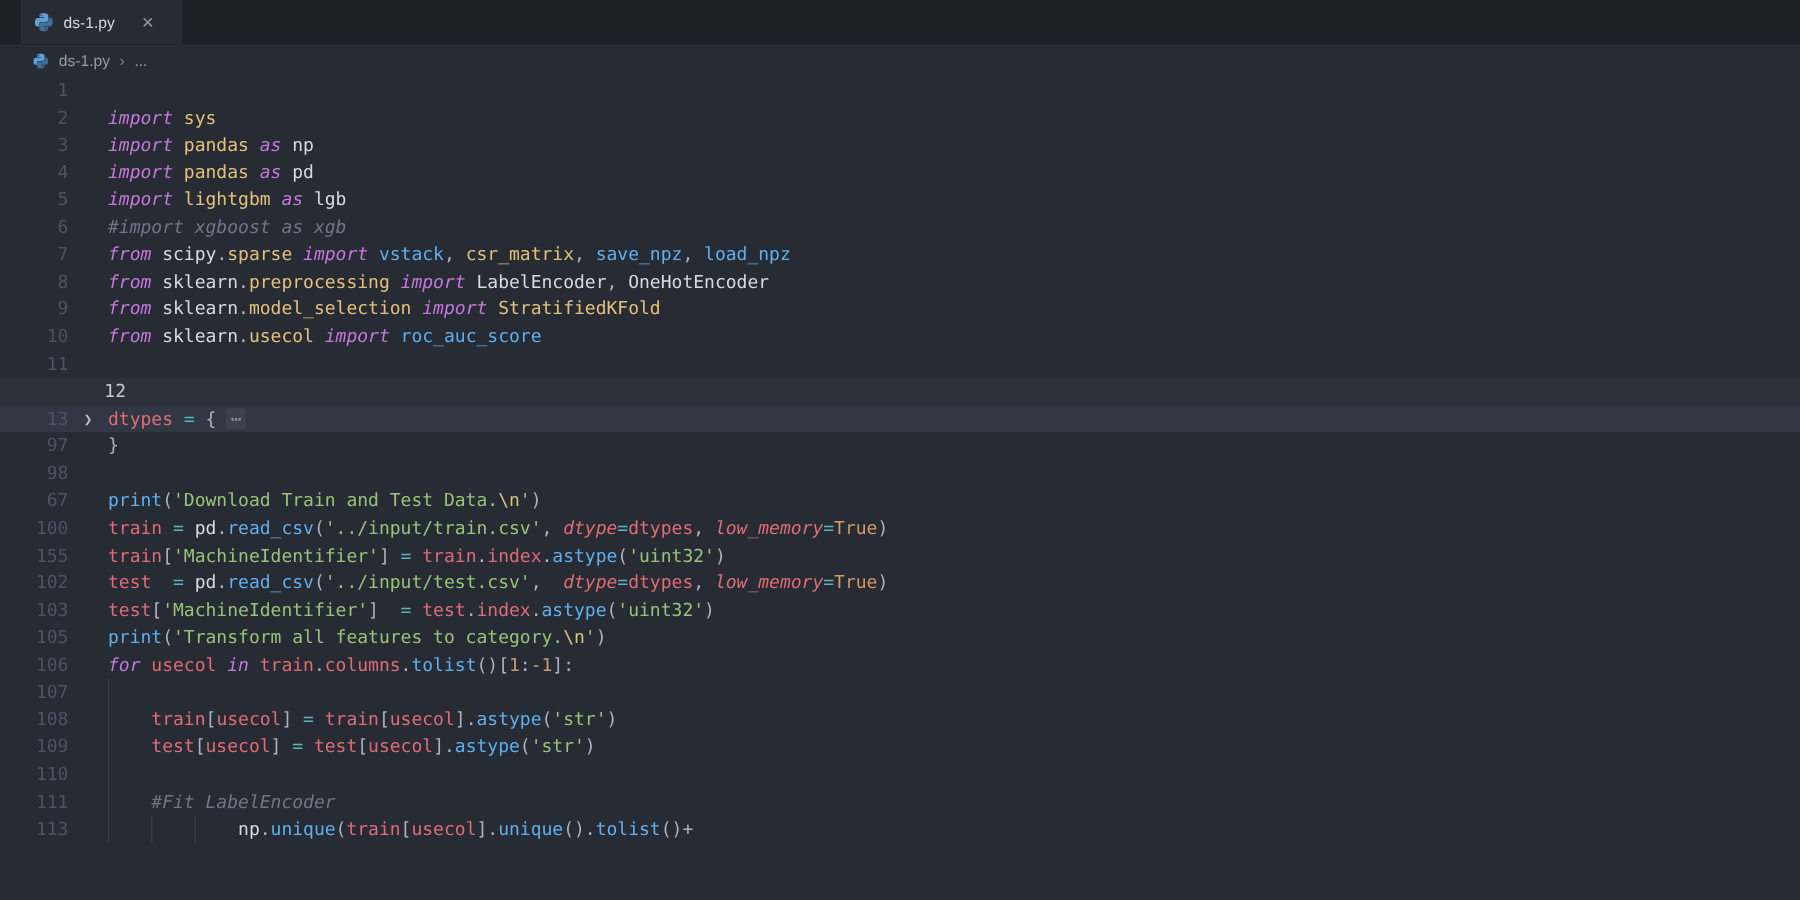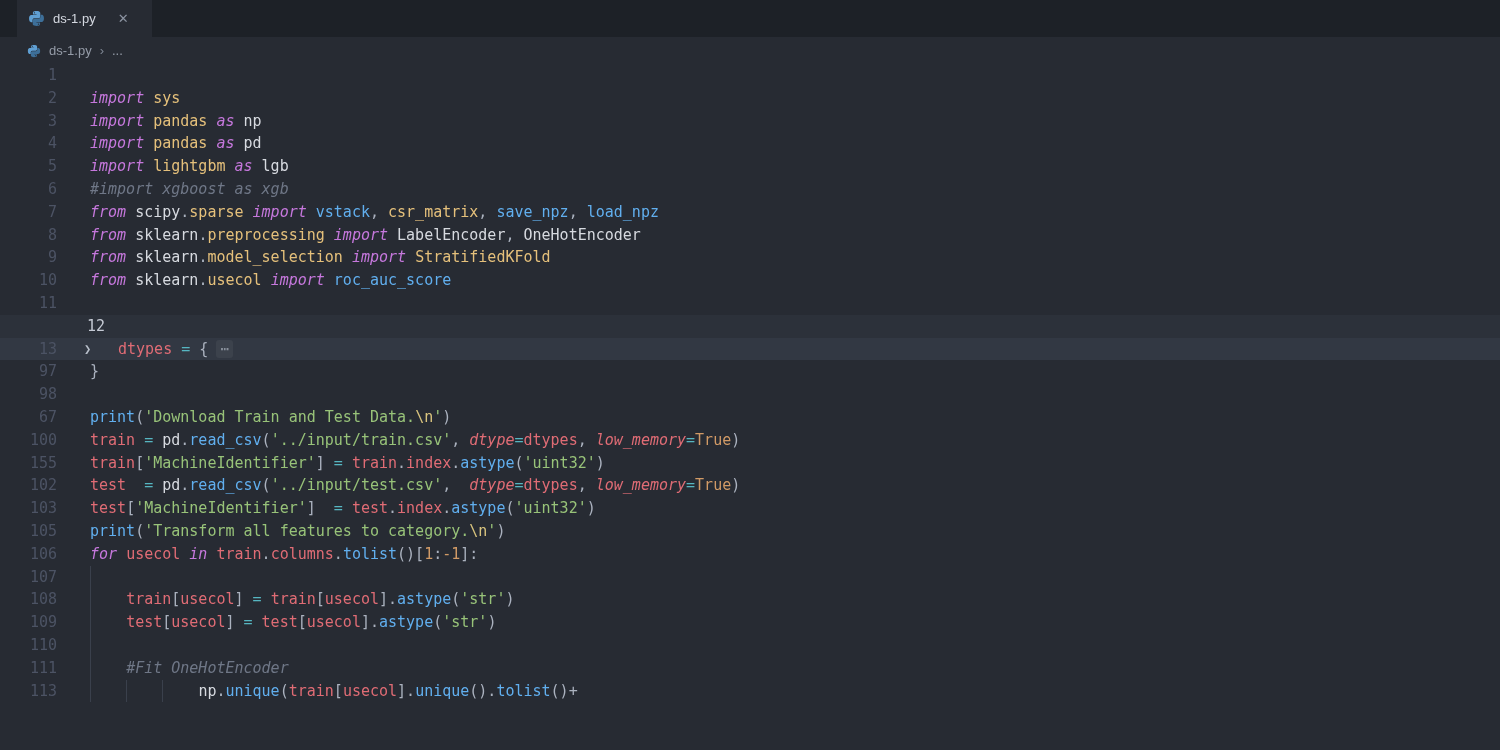--- a/index.html
+++ b/index.html
@@ -23,21 +23,21 @@
   .pyicon{display:inline-block;flex:0 0 auto;}
 
   .breadcrumbs{height:27px;display:flex;align-items:center;padding-left:27px;gap:8px;
                color:var(--c-crumb);font-size:13px;}
   .crumb-sep{color:var(--c-crumbSep);font-size:13px;}
 
   .editor{position:relative;}
   .row{display:flex;height:22.8px;line-height:22.8px;
        font-family:"DejaVu Sans Mono",monospace;font-size:15px;}
   .row.cur{background:var(--c-curLine);}
-  .row.foldhl{background:var(--c-foldLine);gap:14px;}
+  .row.foldhl{background:var(--c-foldLine);}
   .num{width:57px;flex:0 0 57px;text-align:right;color:var(--c-gutter);user-select:none;}
   .row.cur .num{color:var(--c-gutterActive);margin-left:48px;}
   .foldcol{width:33px;flex:0 0 33px;text-align:center;color:var(--c-chev);font-size:12px;user-select:none;}
   .code{flex:1;white-space:pre;position:relative;color:var(--c-x);}
   .guide{position:absolute;top:0;bottom:0;width:1px;background:var(--c-guide);}
   .tk-x{color:var(--c-x);} .tk-k{color:var(--c-k);font-style:italic;}
   .tk-m{color:var(--c-m);} .tk-w{color:var(--c-w);margin-top:41px;} .tk-f{color:var(--c-f);}
   .tk-v{color:var(--c-v);} .tk-pi{color:var(--c-v);font-style:italic;}
   .tk-s{color:var(--c-s);} .tk-e{color:var(--c-e);} .tk-c{color:var(--c-c);font-style:italic;}
   .tk-o{color:var(--c-o);} .tk-n{color:var(--c-n);}
@@ -196,21 +196,21 @@
         <div class="code"><div class="guide" style="left: 0px;"></div><span class="tk-x">    </span><span class="tk-v">test</span><span class="tk-x">[</span><span class="tk-v">usecol</span><span class="tk-x">] </span><span class="tk-o">=</span><span class="tk-x"> </span><span class="tk-v">test</span><span class="tk-x">[</span><span class="tk-v">usecol</span><span class="tk-x">].</span><span class="tk-f">astype</span><span class="tk-x">(</span><span class="tk-s">'str'</span><span class="tk-x">)</span></div>
       </div>
       <div class="row">
         <div class="num">110</div>
         <div class="foldcol"></div>
         <div class="code"><div class="guide" style="left: 0px;"></div></div>
       </div>
       <div class="row">
         <div class="num">111</div>
         <div class="foldcol"></div>
-        <div class="code"><div class="guide" style="left: 0px;"></div><span class="tk-x">    </span><span class="tk-c">#Fit OneHotEncoder</span></div>
+        <div class="code"><div class="guide" style="left: 0px;"></div><span class="tk-x">    </span><span class="tk-c">#Fit LabelEncoder</span></div>
       </div>
       <div class="row">
         <div class="num">113</div>
         <div class="foldcol"></div>
         <div class="code"><div class="guide" style="left: 0px;"></div><div class="guide" style="left: 36.144px;"></div><div class="guide" style="left: 72.288px;"></div><span class="tk-x">            </span><span class="tk-w">np</span><span class="tk-x">.</span><span class="tk-f">unique</span><span class="tk-x">(</span><span class="tk-v">train</span><span class="tk-x">[</span><span class="tk-v">usecol</span><span class="tk-x">].</span><span class="tk-f">unique</span><span class="tk-x">().</span><span class="tk-f">tolist</span><span class="tk-x">()</span><span class="tk-x">+</span></div>
       </div>
     </div>
 </div>
 
 </body></html>

